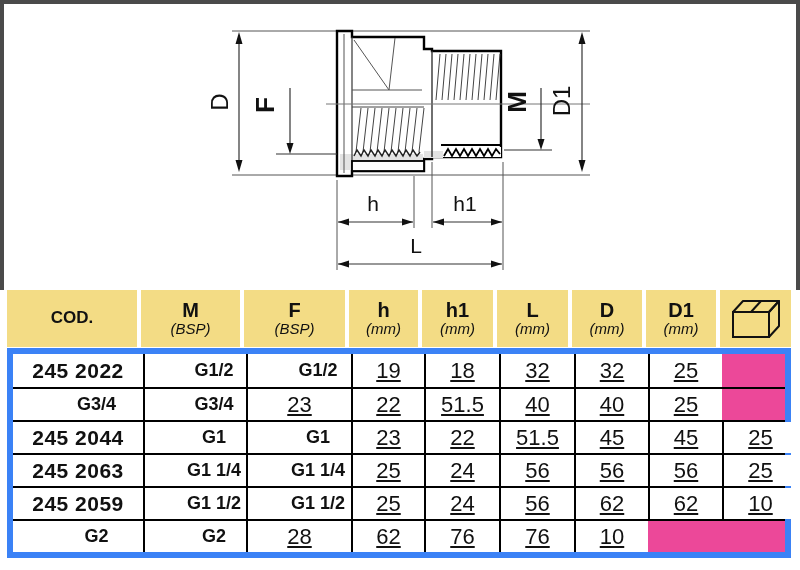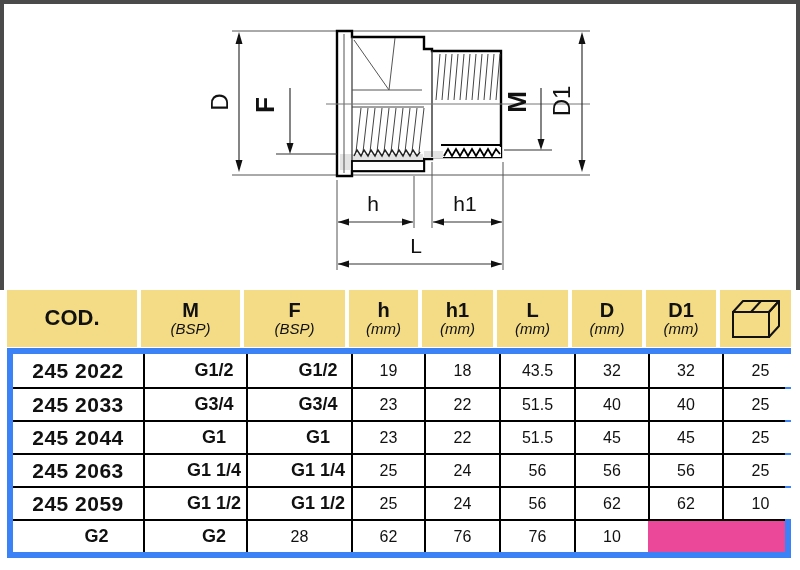--- a/index.html
+++ b/index.html
@@ -34,37 +34,37 @@
     height: 57px;
   }
   .hcell {
     background: #f3dc85;
     display: flex; flex-direction: column;
     align-items: center; justify-content: center;
     line-height: 1.1;
   }
   .hcell + .hcell { border-left: 4px solid #fff; }
   .hmain { font-weight: 700; font-size: 20px; color: #111; }
-  .hmain-cod { font-weight: 700; font-size: 22px; color: #111; }
+  .hmain-cod { font-weight: 700; font-size: 17px; color: #111; }
   .hsub  { font-style: italic; font-size: 15px; color: #111; text-align: center; }
   .tbody { border: 6px solid #3b82f6; margin-top: 1px; background: #ec4899; }
   .trow {
     display: grid;
     grid-template-columns: 130px 103px 105px 73px 75px 75px 74px 74px 75px;
     height: 33px;
   }
   .trow + .trow { border-top: 2px solid #000; }
   .cell {
     display: flex; align-items: center; justify-content: center;
     border-left: 2px solid #000; color: #111; background: #fff;
   }
   .trow .cell:first-child { border-left: none; }
   .code { font-weight: 700; font-size: 21px; letter-spacing: .5px; }
   .gval { font-weight: 700; font-size: 18px; padding-left: 37px; }
-  .num  { font-size: 16px; }
+  .num  { font-size: 22px; text-decoration: underline; }
 </style>
 </head>
 <body>
 
 <div class="page">
 
   <div class="draw-panel">
     <svg width="792" height="286" viewBox="0 0 792 286">
 
       <g stroke="#555" stroke-width="1">
@@ -229,27 +229,25 @@
       </div>
     </div>
 
     <div class="tbody">
       <div class="trow">
         <div class="cell code">245 2022</div>
         <div class="cell gval">G1/2</div>
         <div class="cell gval">G1/2</div>
         <div class="cell num">19</div>
         <div class="cell num">18</div>
-        <div class="cell num">43.5</div>
         <div class="cell num">32</div>
         <div class="cell num">32</div>
         <div class="cell num">25</div>
       </div>
       <div class="trow">
-        <div class="cell code">245 2033</div>
         <div class="cell gval">G3/4</div>
         <div class="cell gval">G3/4</div>
         <div class="cell num">23</div>
         <div class="cell num">22</div>
         <div class="cell num">51.5</div>
         <div class="cell num">40</div>
         <div class="cell num">40</div>
         <div class="cell num">25</div>
       </div>
       <div class="trow">

